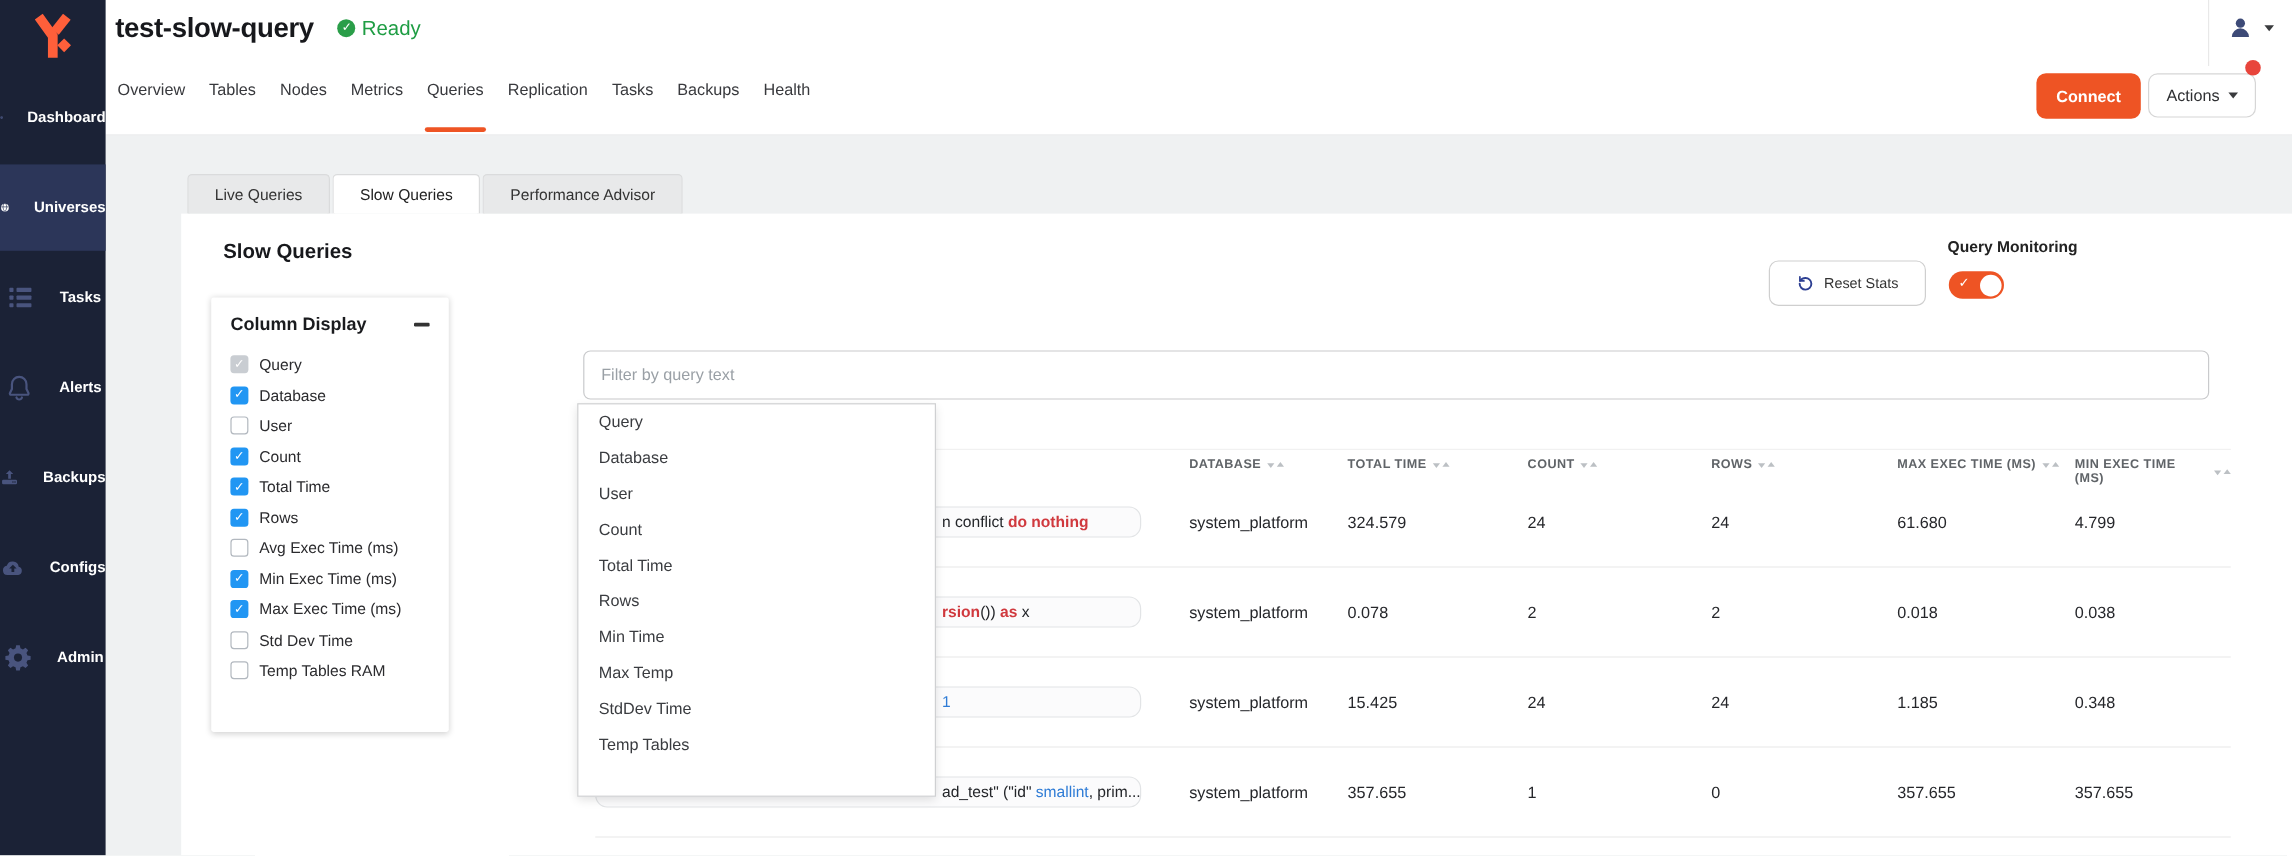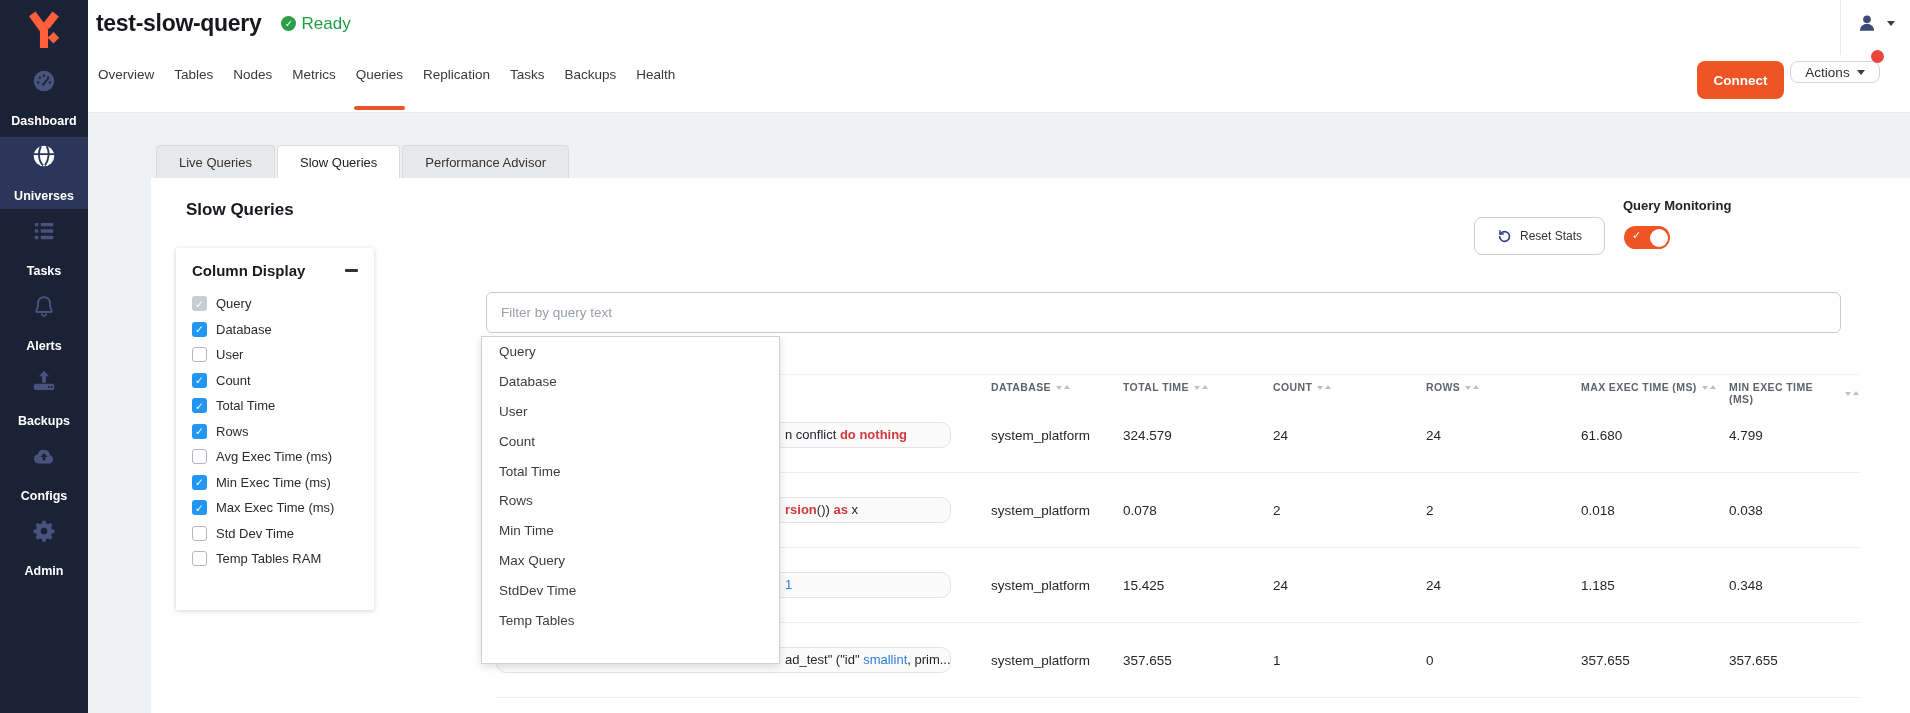--- a/index.html
+++ b/index.html
@@ -2,21 +2,21 @@
 <html><head>
 <meta charset="utf-8">
 <style>
   * { box-sizing: border-box; margin: 0; padding: 0; }
   body { font-family: "Liberation Sans", "DejaVu Sans", sans-serif; background:#eff1f2; }
   .app { position:relative; width:1910px; height:713px; overflow:hidden; background:#eff1f2; }
 
   
   .sidebar { position:absolute; left:0; top:0; width:88px; height:713px; background:#1b2236; z-index:20; }
   .logo-wrap { height:62px; display:flex; align-items:center; justify-content:center; }
-  .sb-item { height:72px; margin-bottom:3px; display:flex; flex-direction:column; align-items:center; justify-content:center; gap:20px; cursor:pointer; --hole:#1b2236; }
+  .sb-item { height:72px; margin-bottom:3px; display:flex; flex-direction:row; align-items:center; justify-content:center; gap:20px; cursor:pointer; --hole:#1b2236; }
   .sb-item.active { background:#2c3659; --hole:#2c3659; }
   .sb-icon { width:26px; height:26px; color:#49547e; display:flex; }
   .sb-icon svg { width:100%; height:100%; }
   .sb-item.active .sb-icon { color:#ffffff; }
   .sb-label { font-size:12.5px; color:#ffffff; font-weight:600; }
   .sb-item.active .sb-label { font-weight:700; }
 
   
   .topbar { position:absolute; left:88px; top:0; width:1822px; height:113px; background:#fff; border-bottom:1px solid #e7e8e9; z-index:10; }
   .title-row { position:absolute; left:8px; top:10px; display:flex; align-items:center; gap:20px; }
@@ -28,21 +28,21 @@
   .user-menu { position:absolute; left:1768px; top:12px; display:flex; align-items:center; gap:9px; cursor:pointer; }
   .avatar { width:22px; height:22px; color:#3d4a77; }
   .avatar svg { width:100%; height:100%; }
   .caret { width:0; height:0; border:4px solid transparent; border-top:5px solid #3a3b3e; margin-top:4px; }
 
   .nav-row { position:absolute; left:10px; top:55px; height:58px; display:flex; gap:20px; padding-top:8px; }
   .nav-tab { position:relative; height:50px; font-size:13.5px; font-weight:500; color:#38393d; padding-top:4px; cursor:pointer; }
   .nav-tab.active::after { content:""; position:absolute; left:-2px; right:-2px; bottom:3px; height:4px; border-radius:2px; background:#ee5424; }
 
   .connect-btn { position:absolute; left:1609px; top:61px; width:87px; height:38px; border:none; border-radius:8px; background:#ee5424; color:#fff; font-size:13.5px; font-weight:600; font-family:inherit; cursor:pointer; }
-  .actions-btn { position:absolute; left:1702px; top:61px; width:90px; height:22px; border:1px solid #d6d6d6; border-radius:8px; background:#fff; color:#2f3033; font-size:13.5px; font-family:inherit; cursor:pointer; display:flex; align-items:center; justify-content:center; gap:7px; }
+  .actions-btn { position:absolute; left:1702px; top:61px; width:90px; height:37px; border:1px solid #d6d6d6; border-radius:8px; background:#fff; color:#2f3033; font-size:13.5px; font-family:inherit; cursor:pointer; display:flex; align-items:center; justify-content:center; gap:7px; }
   .notif-dot { position:absolute; left:1783px; top:50px; width:13px; height:13px; border-radius:50%; background:#e8453c; z-index:3; }
 
   
   .content { position:absolute; left:88px; top:113px; width:1822px; height:600px;margin-left:36px; }
   .subtabs { position:absolute; left:32px; top:32px; display:flex; z-index:2; }
   .subtab { height:33px; padding:0 22px; margin-right:2px; display:flex; align-items:center; font-size:13px; color:#333; background:#e8e9ea; border:1px solid #dadbdc; border-bottom:none; border-radius:4px 4px 0 0; cursor:pointer; }
   .subtab.active { background:#fff; color:#222; }
 
   .panel { position:absolute; left:27px; top:65px; width:1773px; height:535px; background:#fff; }
   .panel-title { position:absolute; left:35px; top:22px; font-size:17px; font-weight:800; color:#17181c; }
@@ -342,21 +342,21 @@
 
   <div class="dd-item">Count</div>
 
   <div class="dd-item">Total Time</div>
 
   <div class="dd-item">Rows</div>
 
 
   <div class="dd-item">Min Time</div>
 
-  <div class="dd-item">Max Query</div>
+  <div class="dd-item">Max Temp</div>
 
   <div class="dd-item">StdDev Time</div>
 
   <div class="dd-item">Temp Tables</div>
 </div>
 
       <div class="qtable">
         <div class="hrow" id="table-head">
           <div class="hcell"></div>
 

